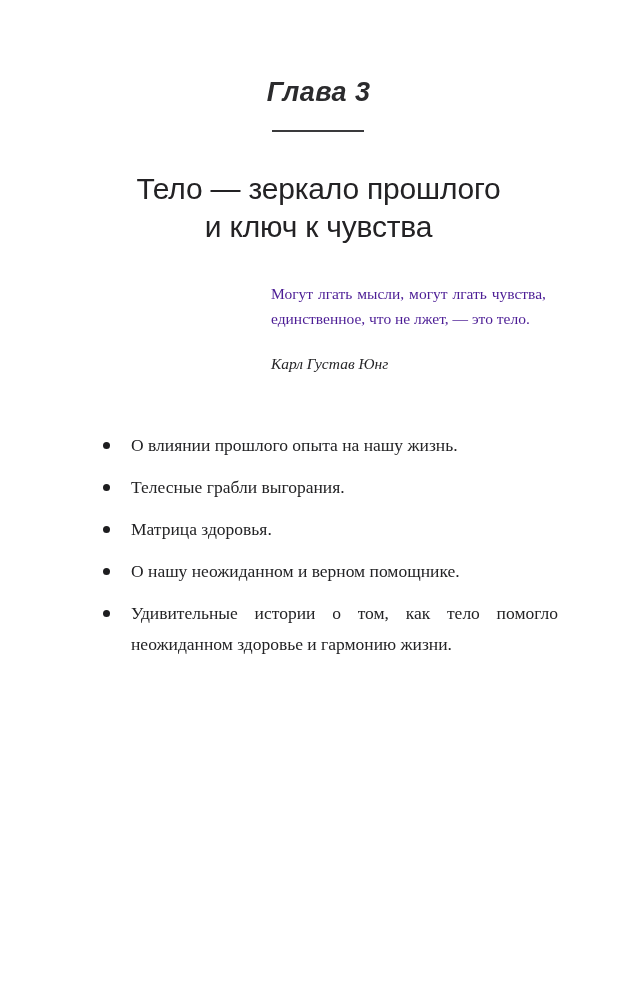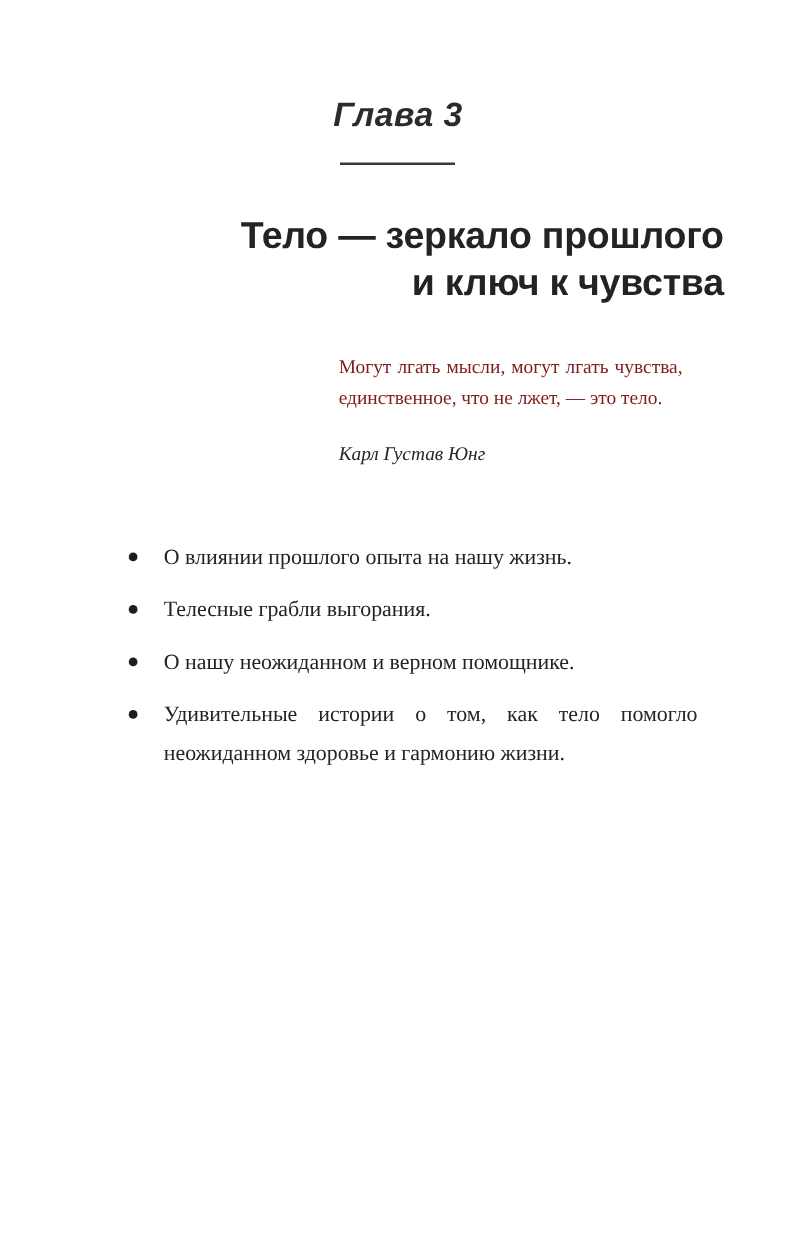--- a/index.html
+++ b/index.html
@@ -46,23 +46,23 @@
     height: 2px;
     background: #3a3a3c;
   }
 
   
   .chapter-title {
     position: absolute;
     top: 150px;
     left: 58px;
     width: 521px;
-    text-align: right;
+    text-align: center;
     font-family: "Liberation Sans", "DejaVu Sans", sans-serif;
-    font-weight: 700;
+    font-weight: 400;
     font-size: 30px;
     line-height: 38px;
     letter-spacing: -0.2px;
     color: #232224;
   }
   .chapter-title .tline {
     display: block;
     white-space: nowrap;
   }
 
@@ -70,21 +70,21 @@
   .epigraph {
     position: absolute;
     top: 282px;
     left: 271px;
     width: 275px;
   }
   .epigraph-text {
     font-family: "Liberation Serif", "DejaVu Serif", serif;
     font-size: 15.5px;
     line-height: 24.5px;
-    color: #7f1d1d;
+    color: #4c1d95;
     text-align: justify;
     text-align-last: left;
     margin: 0;
     hyphens: manual;
   }
   .epigraph-source {
     margin-top: 22px;
     font-family: "Liberation Serif", "DejaVu Serif", serif;
     font-style: italic;
     font-size: 15.5px;
@@ -147,20 +147,24 @@
     <li class="toc-item">
       <span class="toc-bullet"></span>
       <span>О влиянии прошлого опыта на нашу жизнь.</span>
     </li>
     <li class="toc-item">
       <span class="toc-bullet"></span>
       <span>Телесные грабли выгорания.</span>
     </li>
     <li class="toc-item">
       <span class="toc-bullet"></span>
+      <span>Матрица здоровья.</span>
+    </li>
+    <li class="toc-item">
+      <span class="toc-bullet"></span>
       <span>О нашу неожиданном и верном помощнике.</span>
     </li>
     <li class="toc-item">
       <span class="toc-bullet"></span>
       <span>Удивительные истории о том, как тело помогло неожиданном здоровье и гармонию жизни.</span>
     </li>
   </ul>
 
 </div>
 

